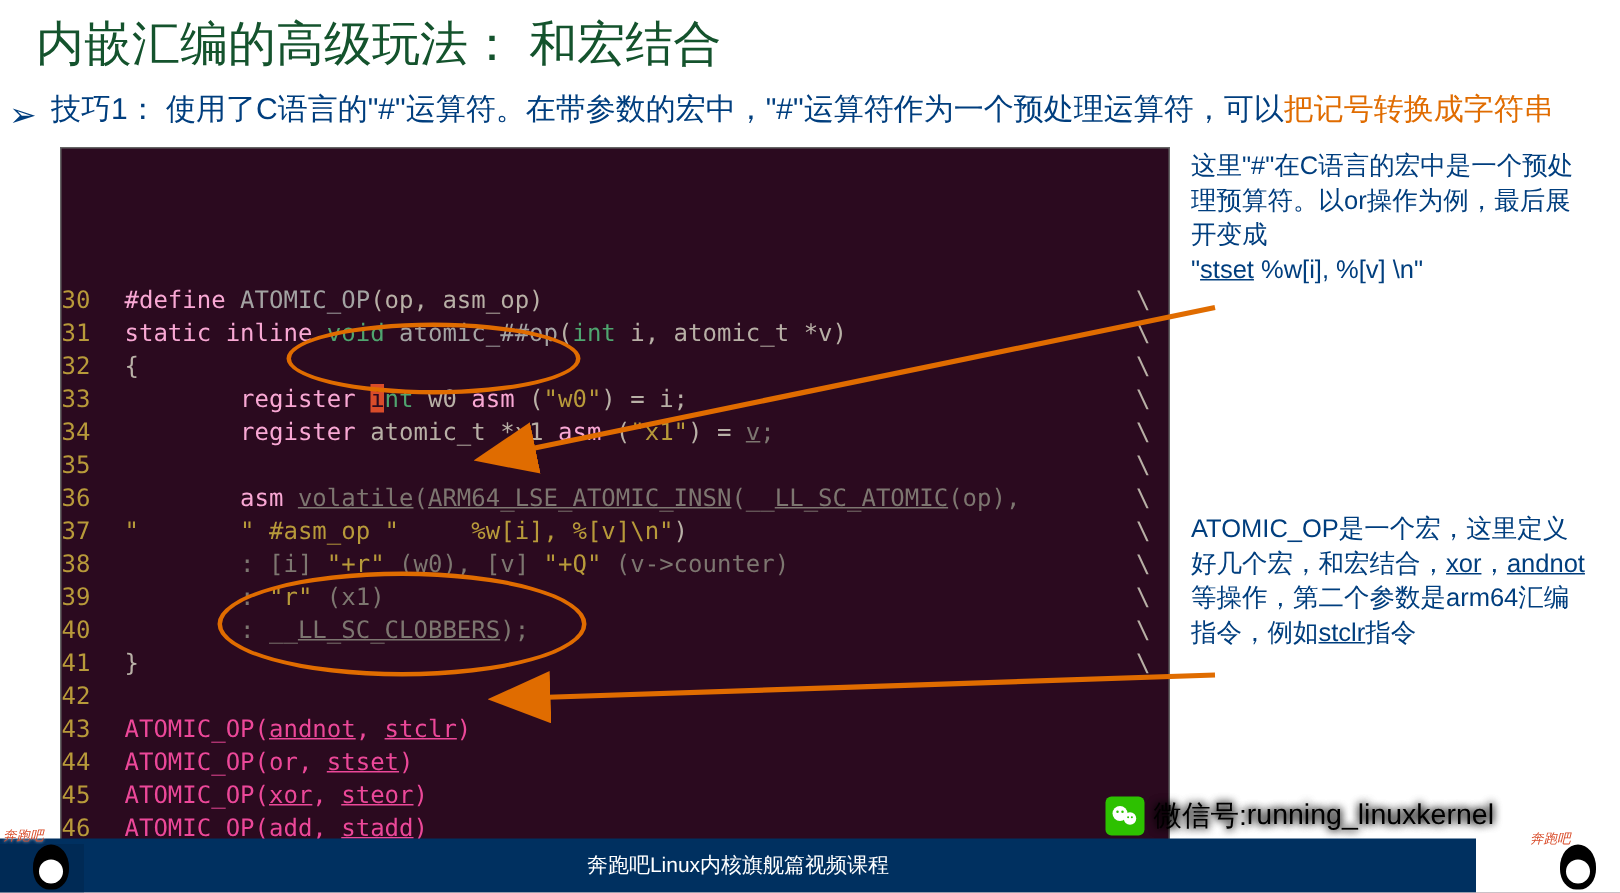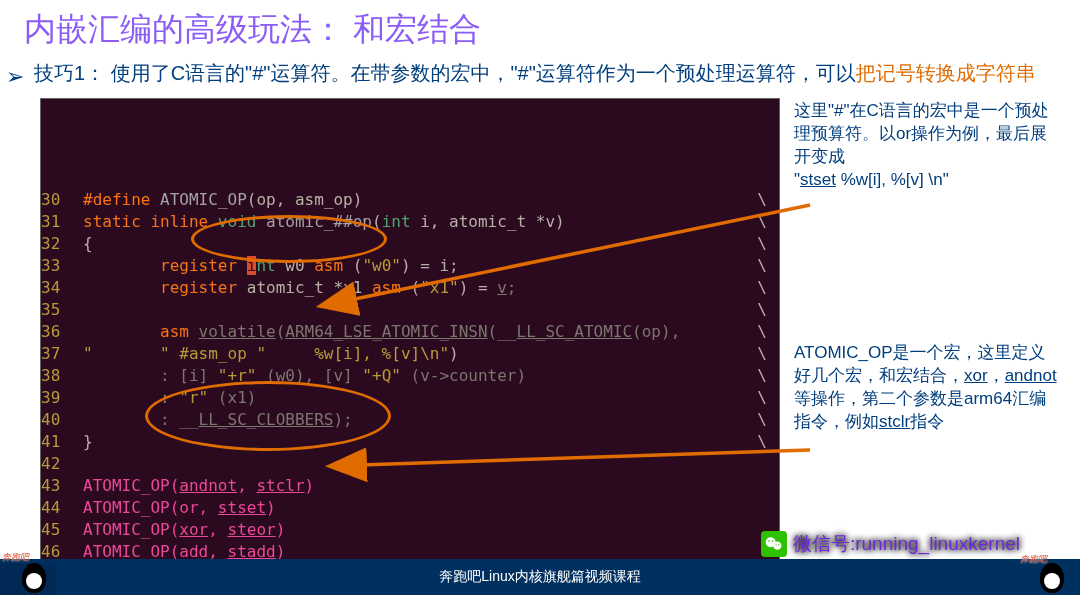--- a/index.html
+++ b/index.html
@@ -1,42 +1,42 @@
 <!DOCTYPE html>
 <html><head>
 <meta charset="utf-8">
 <style>
 html,body{margin:0;padding:0;width:1080px;height:595px;font-family:"Microsoft YaHei",Arial,sans-serif;background:#fff;overflow:hidden;position:relative}
 .slide{position:relative;width:1080px;height:595px;box-sizing:border-box}
-.title{color:#8b5cf6;font-size:32px;font-weight:400;padding:8px 0 6px 24px}
+.title{color:#14532d;font-size:32px;font-weight:400;padding:8px 0 6px 24px}
 .bullet-row{display:flex;align-items:flex-start;padding:2px 0 4px 6px}
 .bullet-arrow{color:#003e7e;font-size:22px;padding-top:4px;width:28px;flex:none}
 .bullet-text{font-size:20px;color:#003e7e;line-height:1.35}
 .highlight{color:#e06c00}
 .content-row{display:flex;padding:4px 0 0 40px}
 .code-col{width:740px;flex:none}
 .side-col{flex:1;padding:0 18px 0 14px;font-size:17px;line-height:1.35;color:#003e7e}
 .code-box{background:#2b0a1f;border:1px solid #666;font-family:"DejaVu Sans Mono",Consolas,monospace;font-size:16px;line-height:22px;white-space:pre;color:#b8b0a6;position:relative;padding:2px 0}
 .ln{color:#b89a3a;display:inline-block;width:34px;margin-right:8px}
-.kw{color:#f97316}
+.kw{color:#f9a8d4}
 .ty{color:#4fa56f}
 .fn{color:#a3a3a3}
 .str{color:#b89a3a}
 .dim{color:#7d7670}
 .cursor{background:#d94c2a;color:#2b0a1f}
 .white{color:#ec4899}
 .under{text-decoration:underline}
 .side-note .term{text-decoration:underline;color:#003e7e}
-.footer{position:absolute;left:0;bottom:0;width:1080px;height:36px;background:#003060;color:#fff;display:flex;align-items:center;justify-content:center;font-size:14px}
+.footer{position:absolute;left:0;bottom:0;width:984px;height:36px;background:#003060;color:#fff;display:flex;align-items:center;justify-content:center;font-size:14px}
 .footer-logo-left{position:absolute;left:0;bottom:0;width:56px;height:46px;background:linear-gradient(to top,#002a55 70%,transparent 70%);}
 .footer-logo-right{position:absolute;right:6px;bottom:2px;width:56px;height:40px}
 .penguin{position:absolute;width:24px;height:30px;background:#000;border-radius:50% 50% 45% 45%;}
 .penguin::after{content:"";position:absolute;left:4px;top:10px;width:16px;height:16px;background:#fff;border-radius:50%}
 .logo-text{position:absolute;font-size:9px;color:#d94c2a;font-style:italic;font-weight:normal;text-shadow:0 0 2px #fff}
-.wechat-row{position:absolute;right:60px;bottom:38px;display:flex;align-items:center;color:#6d28d9;text-shadow:0 0 6px #000,0 0 6px #000;font-size:19px}
+.wechat-row{position:absolute;right:84px;bottom:38px;display:flex;align-items:center;color:#000000;text-shadow:0 0 6px #000,0 0 6px #000;font-size:19px}
 .wechat-icon{width:26px;height:26px;border-radius:4px;background:#2dc100;margin-right:6px;display:flex;align-items:center;justify-content:center}
 .wechat-icon svg{width:20px;height:20px}
 .ellipse1{position:absolute;left:150px;top:116px;width:190px;height:42px;border:3px solid #e06c00;border-radius:50%;pointer-events:none}
 .ellipse2{position:absolute;left:104px;top:282px;width:240px;height:64px;border:3px solid #e06c00;border-radius:50%;pointer-events:none}
 svg.arrows{position:absolute;left:0;top:0;pointer-events:none}
 </style>
 </head>
 <body>
 <div class="slide">
 

